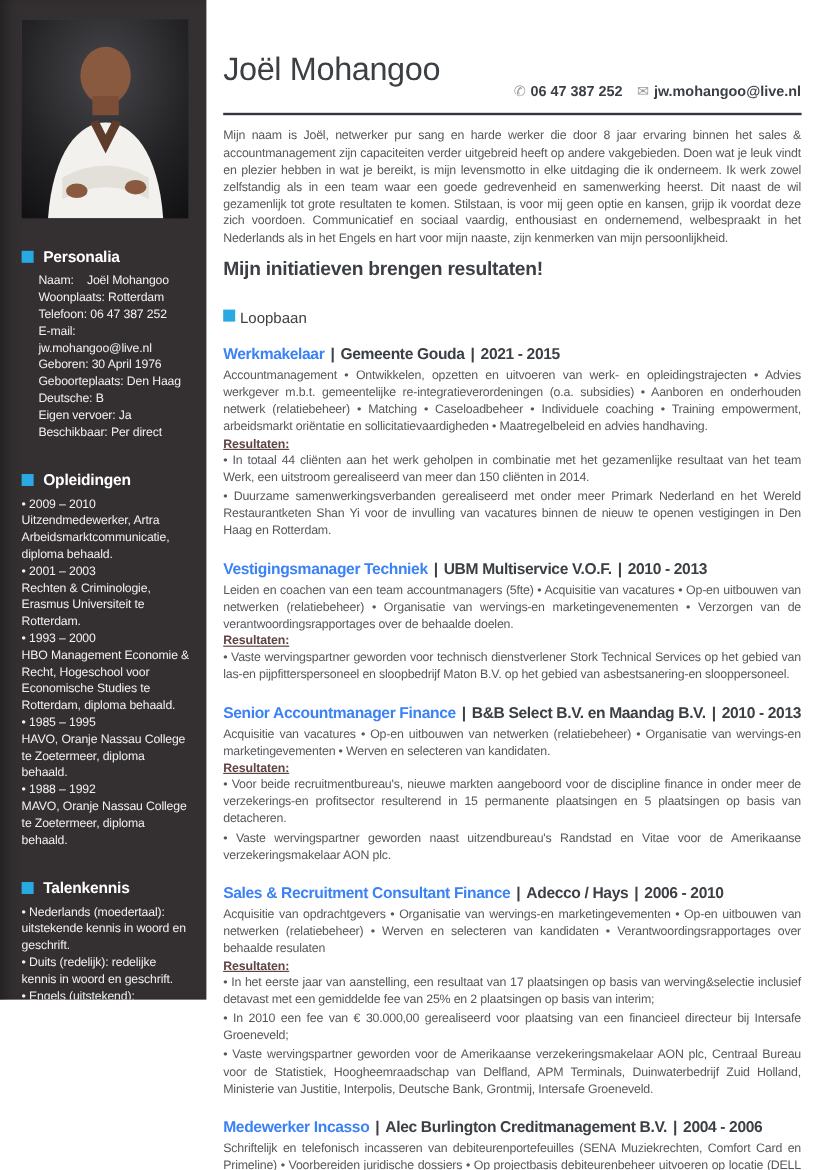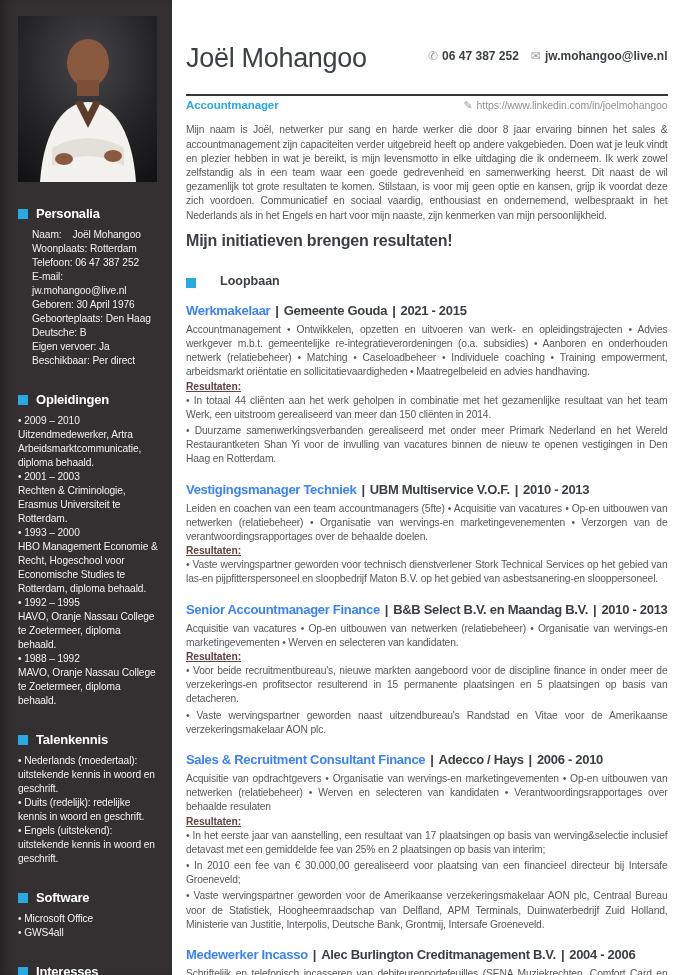--- a/index.html
+++ b/index.html
@@ -6,21 +6,21 @@
   html,body { width:689px; height:975px; }
   body {
     font-family:"Liberation Sans", sans-serif;
     background:#ffffff;
     display:flex;
     overflow:hidden;
     color:#3c4045;
   }
   
   .sidebar {
-    width:172px; min-width:172px; height:975px;
+    width:172px; min-width:172px; height:833px;
     background:#343031;
     color:#f1f1f1;
     padding:16px 13px 14px 18px;
     box-shadow: inset 10px 0 14px -8px rgba(0,0,0,0.45);
     overflow:hidden;
   }
   .photo {
     width:139px; height:166px;
     background: linear-gradient(155deg,#3d3d41 0%, #222225 45%, #141416 100%);
     overflow:hidden;
@@ -38,39 +38,39 @@
   .side-line { white-space:pre-wrap;margin-left:14px; }
   
   .main {
     flex:1; height:975px;
     display:flex; flex-direction:column;
     padding:44px 29px 0 14px;
   }
   .header-block { position:relative; border-bottom:2px solid #34383d; padding-bottom:22px; }
   .name { font-size:27px; font-weight:normal; color:#3c4045; line-height:1.05; letter-spacing:-0.3px; }
   .contact-top {
-    position:absolute; right:0; top:5px;
+    position:absolute; right:0; top:25px;
     display:flex; gap:12px; align-items:baseline;
     font-size:12px; font-weight:bold; color:#3c4045; white-space:nowrap;
   }
   .icon { color:#9b9b9b; font-weight:normal; margin-right:4px; font-size:12px; }
   .subline { display:flex; justify-content:space-between; align-items:baseline; margin-top:3px; }
   .role-label { color:#29a9e1; font-weight:bold; font-size:11.5px; letter-spacing:-0.1px; }
   .linkedin-line { color:#8f9092; font-size:10.5px; letter-spacing:-0.1px; }
   .linkedin-line .icon { font-size:11px; }
   .body-text {
     font-size:10.3px; line-height:14.2px; color:#57585c;
     text-align:justify; letter-spacing:-0.15px;
   }
   .intro { margin-top:11px; }
   .motto { margin-top:9px; font-size:16px; font-weight:bold; color:#3c4045; letter-spacing:-0.2px; }
   .divider { height:2px; background:#2b3137; margin:10px -29px 0 -14px; }
   .section-head {
-    display:flex; align-items:flex-end; gap:24px;
-    margin-top:14px; font-size:12.5px; font-weight:bold; color:#3c4045;
+    display:flex; align-items:flex-start; gap:4px;
+    margin-top:14px; font-size:12.5px; font-weight:normal; color:#3c4045;
   }
   .job { margin-top:15px; }
   .job-title {
     font-size:13px; font-weight:bold; color:#3c4045;
     white-space:nowrap; letter-spacing:-0.3px;
   }
   .jt-role { color:#3b82f6; }
   .jt-sep { margin:0 5px; color:#3c4045; }
   .job-desc { margin-top:5px; }
   .results-label {
@@ -130,21 +130,21 @@
     </div>
     <div>
       <div class="edu-period">• 2001 – 2003</div>
       <div class="edu-text">Rechten &amp; Criminologie, Erasmus Universiteit te Rotterdam.</div>
     </div>
     <div>
       <div class="edu-period">• 1993 – 2000</div>
       <div class="edu-text">HBO Management Economie &amp; Recht, Hogeschool voor Economische Studies te Rotterdam, diploma behaald.</div>
     </div>
     <div>
-      <div class="edu-period">• 1992 – 1995</div>
+      <div class="edu-period">• 1985 – 1995</div>
       <div class="edu-text">HAVO, Oranje Nassau College te Zoetermeer, diploma behaald.</div>
     </div>
     <div>
       <div class="edu-period">• 1988 – 1992</div>
       <div class="edu-text">MAVO, Oranje Nassau College te Zoetermeer, diploma behaald.</div>
     </div>
   </section>
 
   <section class="side-section">
     <div class="side-header">
@@ -177,24 +177,20 @@
 
 <main class="main">
 
   <div class="header-block">
     <h1 class="name">Joël Mohangoo</h1>
     <div class="contact-top">
       <span><span class="icon">✆</span><span>06 47 387 252</span></span>
       <span><span class="icon">✉</span><span>jw.mohangoo@live.nl</span></span>
     </div>
   </div>
-  <div class="subline">
-    <span class="role-label">Accountmanager</span>
-    <span class="linkedin-line"><span class="icon">✎</span><span>https://www.linkedin.com/in/joelmohangoo</span></span>
-  </div>
 
   <p class="body-text intro">Mijn naam is Joël, netwerker pur sang en harde werker die door 8 jaar ervaring binnen het sales &amp; accountmanagement zijn capaciteiten verder uitgebreid heeft op andere vakgebieden. Doen wat je leuk vindt en plezier hebben in wat je bereikt, is mijn levensmotto in elke uitdaging die ik onderneem. Ik werk zowel zelfstandig als in een team waar een goede gedrevenheid en samenwerking heerst. Dit naast de wil gezamenlijk tot grote resultaten te komen. Stilstaan, is voor mij geen optie en kansen, grijp ik voordat deze zich voordoen. Communicatief en sociaal vaardig, enthousiast en ondernemend, welbespraakt in het Nederlands als in het Engels en hart voor mijn naaste, zijn kenmerken van mijn persoonlijkheid.</p>
   <p class="motto">Mijn initiatieven brengen resultaten!</p>
 
   <div class="divider"></div>
 
   <div class="section-head">
     <span class="sq"></span>
     <span>Loopbaan</span>
   </div>

